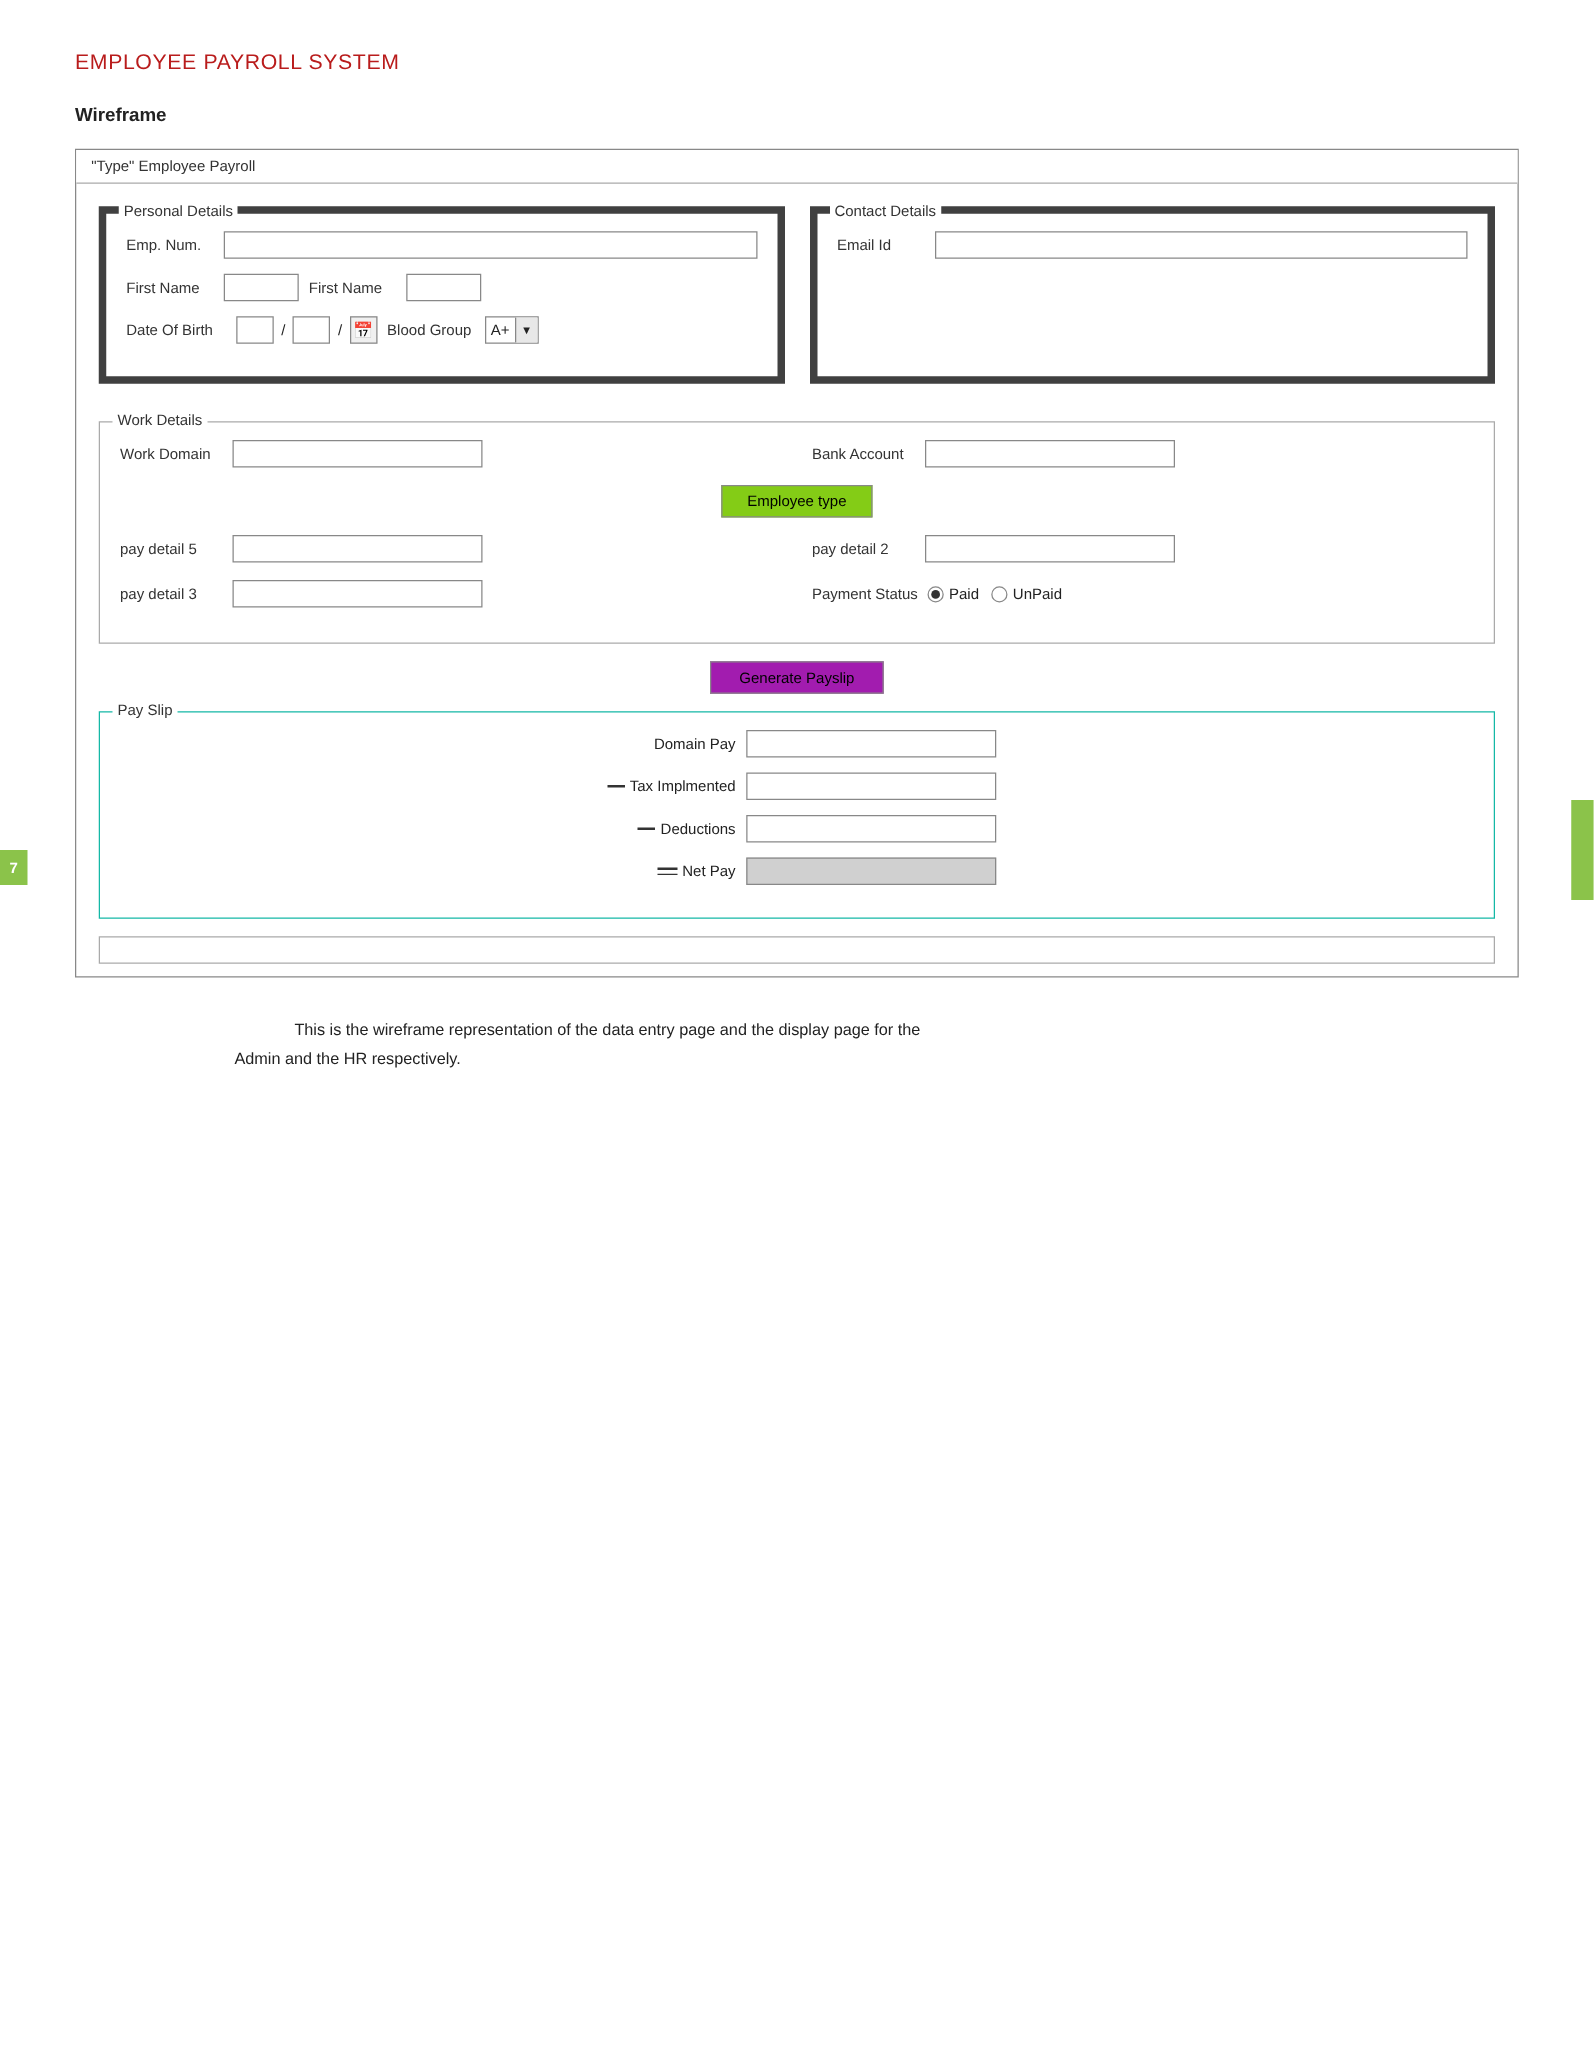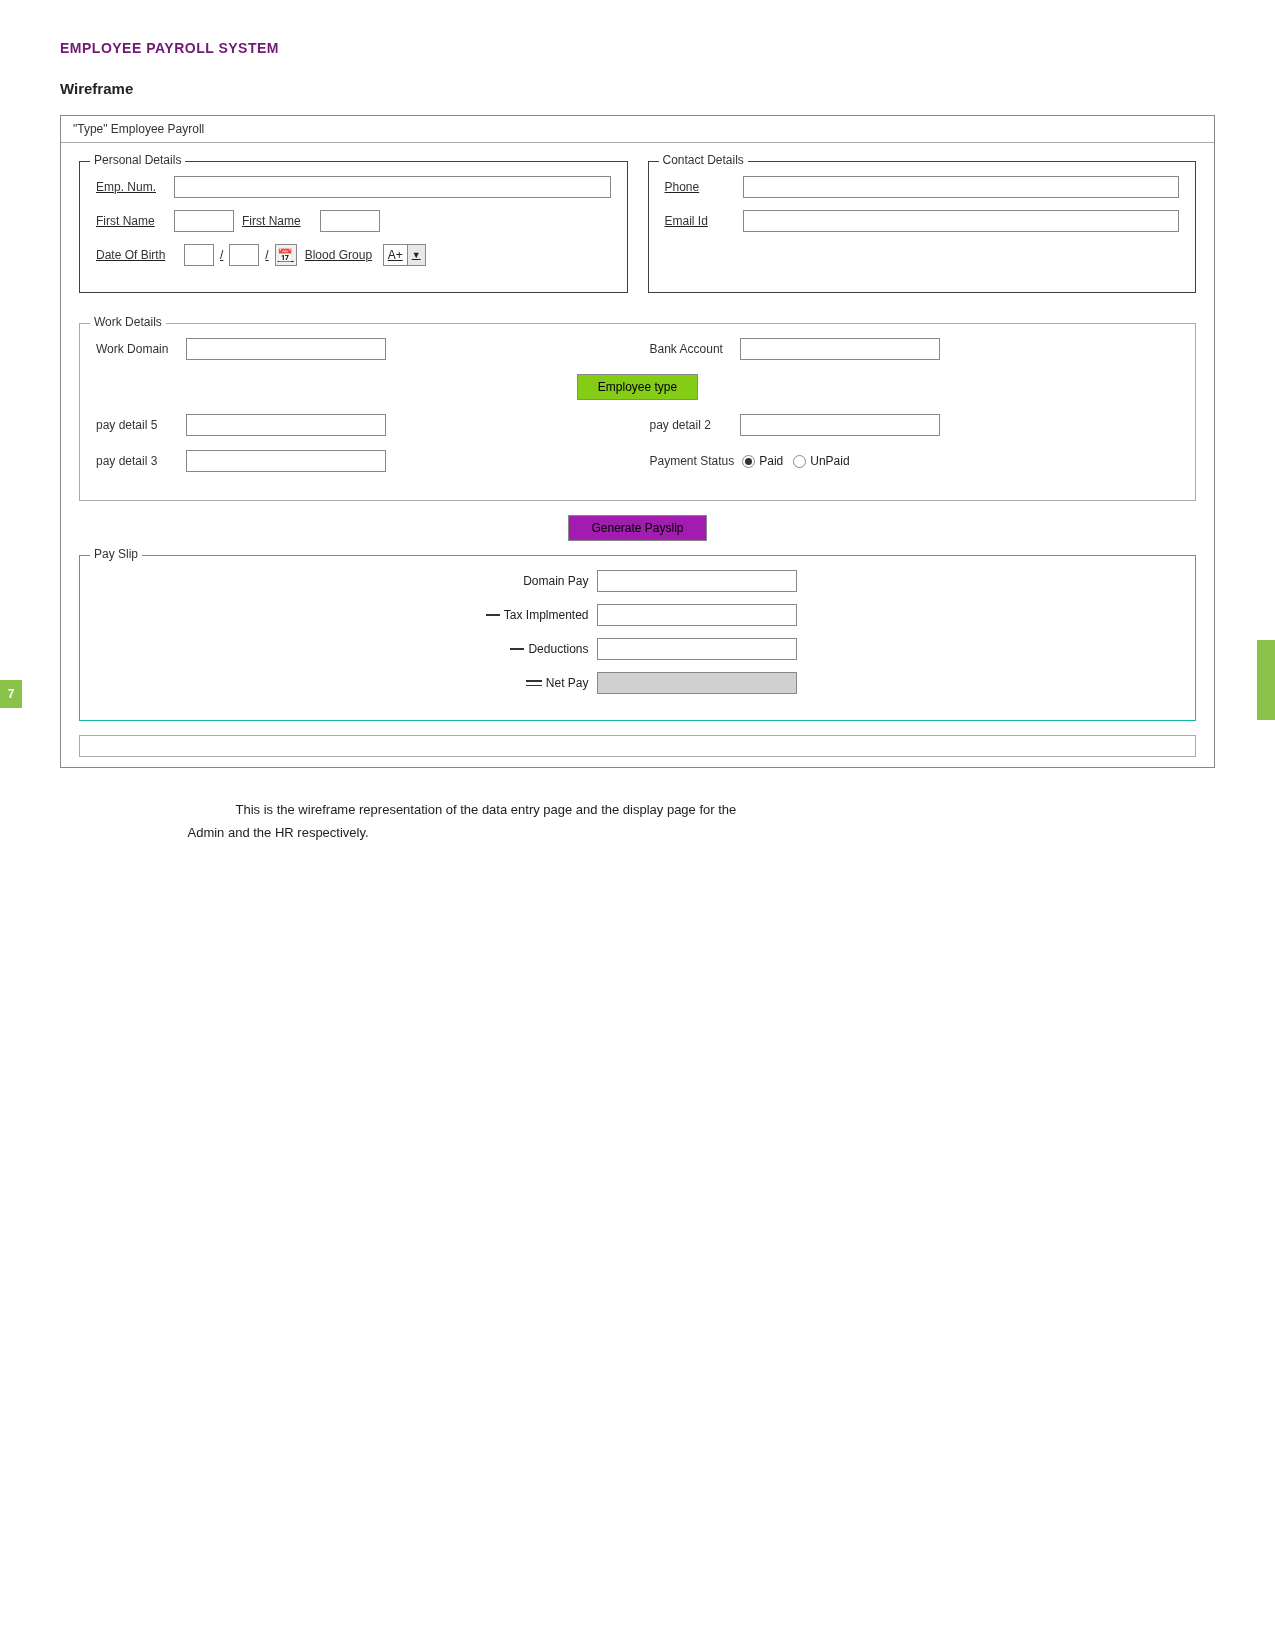--- a/index.html
+++ b/index.html
@@ -24,26 +24,26 @@
       width: 22px;
       height: 28px;
       display: flex;
       align-items: center;
       justify-content: center;
       font-size: 12px;
       font-weight: bold;
     }
 
     .page-title {
-      font-size: 14px;
-      font-weight: bold;
+      font-size: 17px;
+      font-weight: normal;
       letter-spacing: 0.5px;
       text-transform: uppercase;
       margin-bottom: 24px;
-      color: #701a75;
+      color: #b91c1c;
     }
 
     .section-heading {
       font-size: 15px;
       font-weight: bold;
       margin-bottom: 18px;
     }
 
     
     .wireframe-box {
@@ -67,26 +67,25 @@
 
     
     .two-col {
       display: flex;
       gap: 20px;
       margin-bottom: 14px;
     }
 
     
     .section-group {
-      border: 1px solid #404040;
+      border: 6px solid #404040;
       padding: 14px 16px 14px 16px;
       position: relative;
       margin-bottom: 16px;
       flex: 1;
-      text-decoration: underline;
     }
 
     .section-group-label {
       position: absolute;
       top: -9px;
       left: 10px;
       background: #fff;
       padding: 0 4px;
       font-size: 12px;
       color: #333;
@@ -446,24 +445,20 @@
           <div class="select-wrapper">
             <span class="select-value">A+</span>
             <div class="select-arrow">▼</div>
           </div>
         </div>
       </div>
 
       <div class="section-group">
         <span class="section-group-label">Contact Details</span>
 
-        <div class="form-row">
-          <span class="form-label">Phone</span>
-          <div class="form-input"></div>
-        </div>
 
 
         <div class="form-row">
           <span class="form-label">Email Id</span>
           <div class="form-input"></div>
         </div>
       </div>
 
     </div>
 

